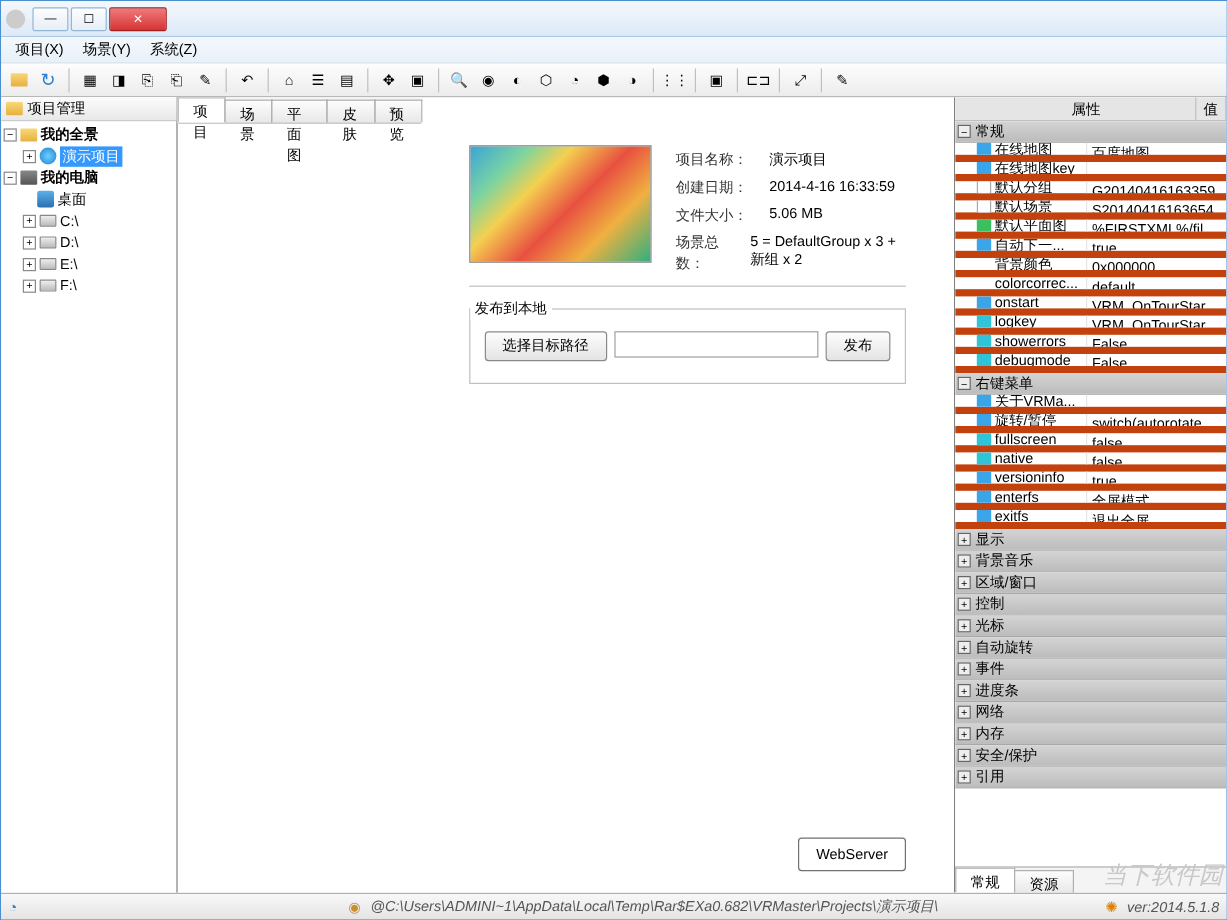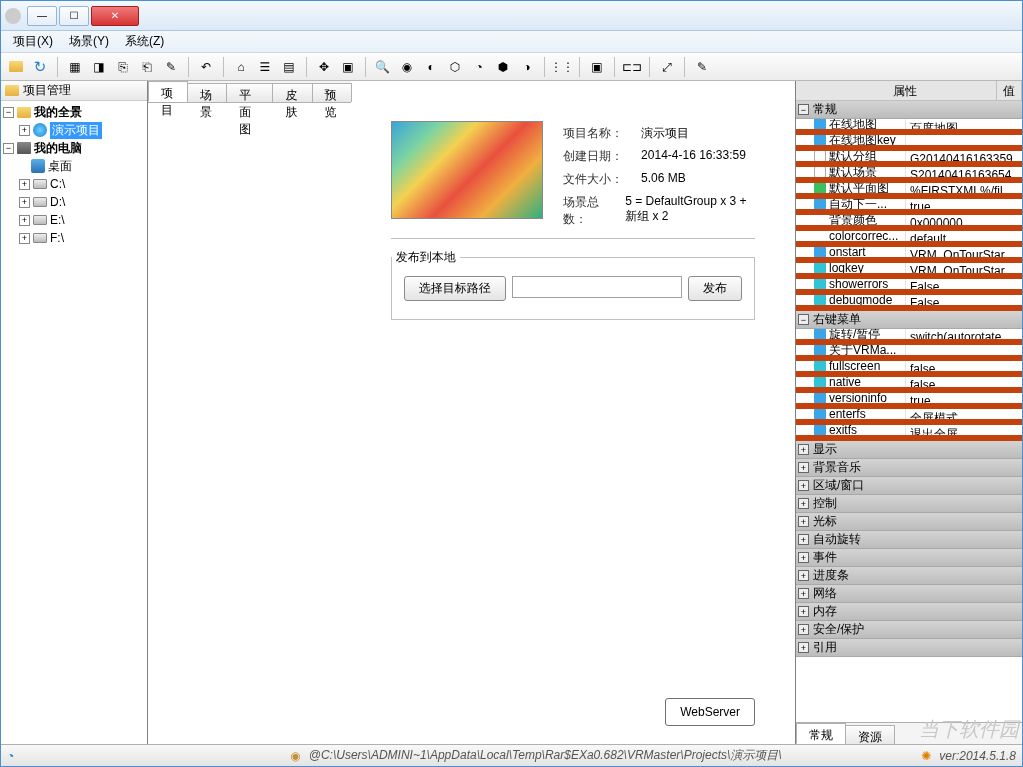--- a/index.html
+++ b/index.html
@@ -310,30 +310,30 @@
             </div>
             <div class="prop-val">False</div>
           </div>
           <div class="prop-group">
             <span class="prop-exp">−</span>
             <span>右键菜单</span>
           </div>
           <div class="prop-row">
             <div class="prop-name">
               <span class="prop-icon ic-blue"></span>
+              <span>关于VRMa...</span>
+            </div>
+            <div class="prop-val"></div>
+          </div>
+          <div class="prop-row">
+            <div class="prop-name">
+              <span class="prop-icon ic-blue"></span>
               <span>旋转/暂停</span>
             </div>
             <div class="prop-val">switch(autorotate...</div>
-          </div>
-          <div class="prop-row">
-            <div class="prop-name">
-              <span class="prop-icon ic-blue"></span>
-              <span>关于VRMa...</span>
-            </div>
-            <div class="prop-val"></div>
           </div>
           <div class="prop-row">
             <div class="prop-name">
               <span class="prop-icon ic-cyan"></span>
               <span>fullscreen</span>
             </div>
             <div class="prop-val">false</div>
           </div>
           <div class="prop-row">
             <div class="prop-name">

